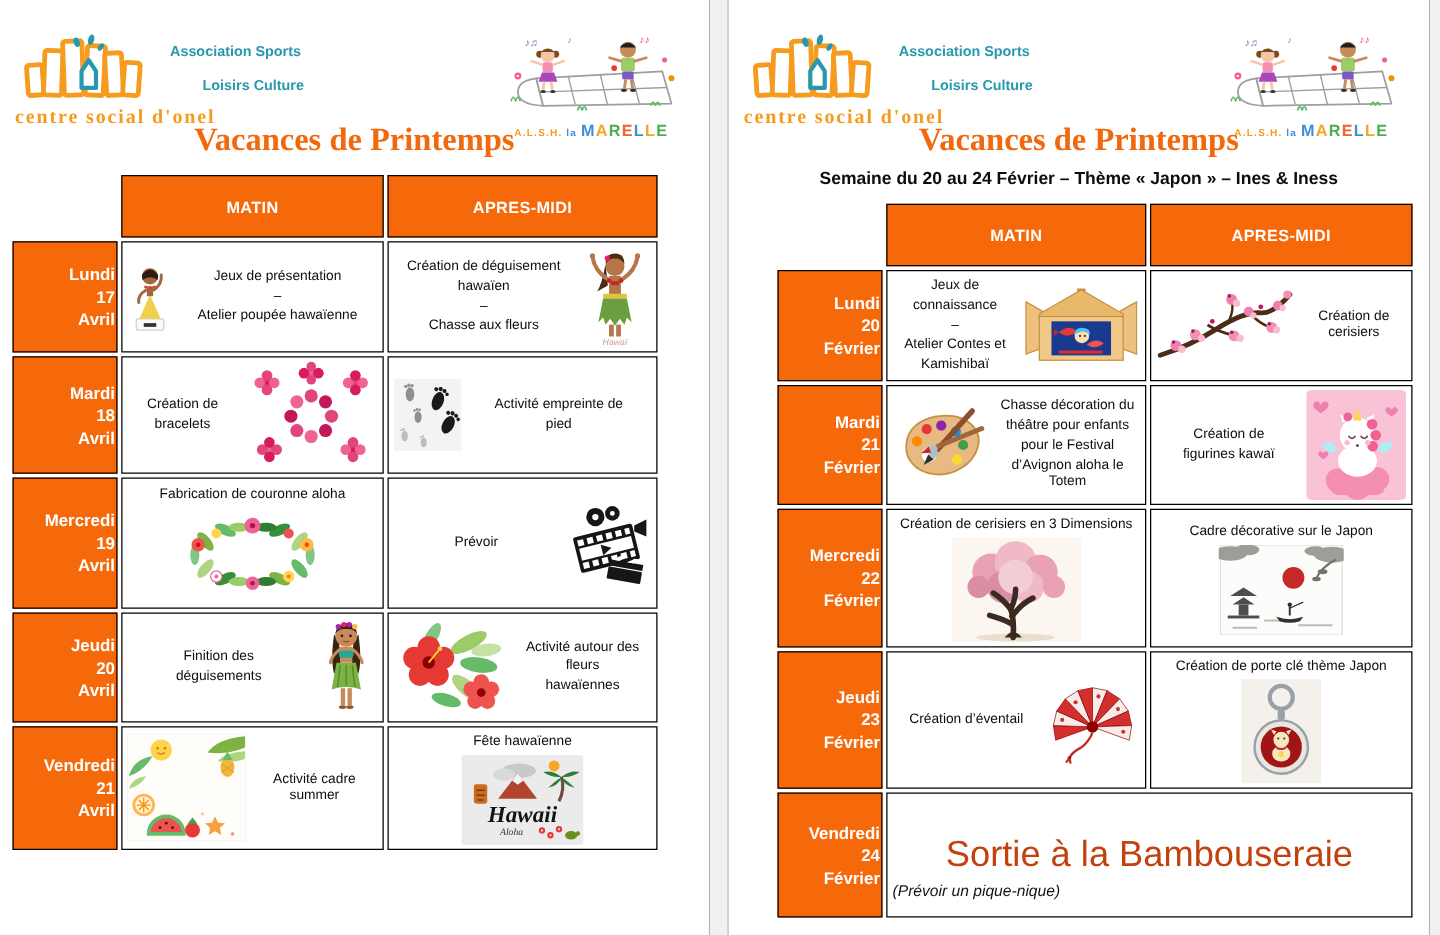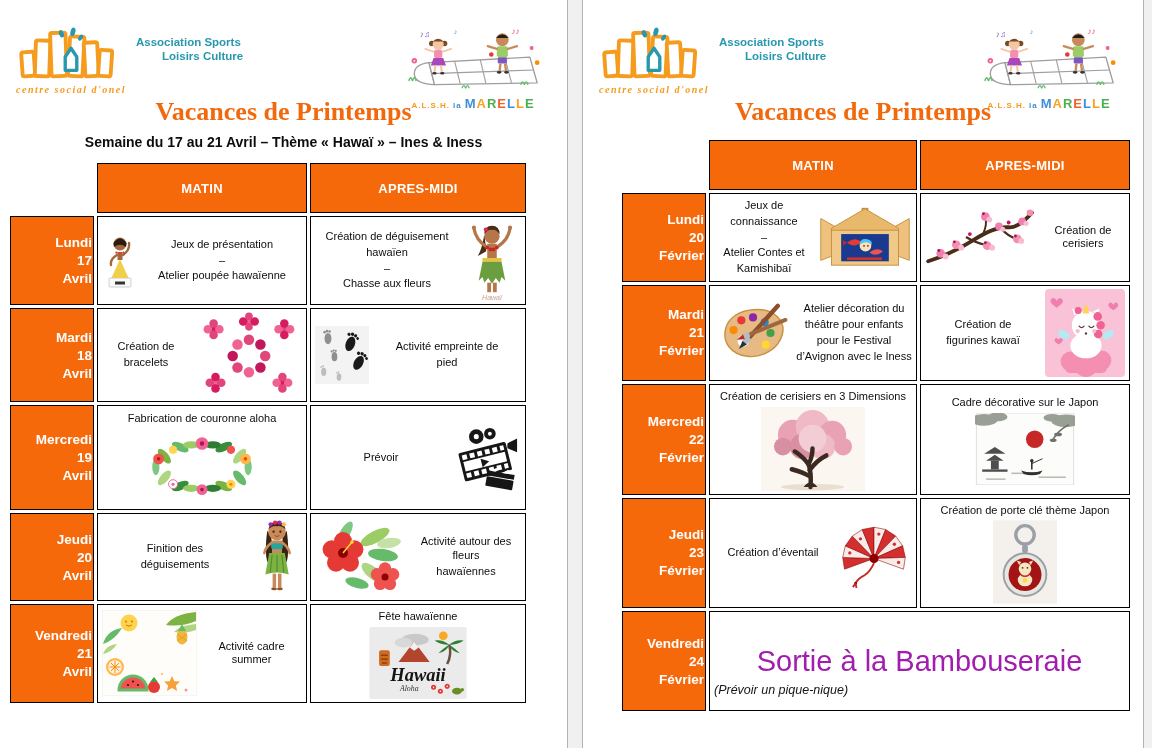--- a/index.html
+++ b/index.html
@@ -20,27 +20,27 @@
   .page{background:#fff;position:relative;}
   .page--left{width:567px;}
   .page--right{width:560px;}
   .gutter{width:16px;background:#f0f0f0;border-left:1px solid #b3b3b3;border-right:1px solid #b3b3b3;}
   .edge{width:9px;background:#f0f0f0;border-left:1px solid #b3b3b3;}
 
   
   .page-header{height:88px;padding:26px 12px 0 12px;display:flex;align-items:flex-start;}
   .logo-block{width:118px;text-align:center;}
   .logo-caption{
-    font-family:"Liberation Serif",serif;font-style:italic;
-    color:var(--logo-orange);font-size:10px;font-weight:bold;letter-spacing:1.5px;
+    font-family:"Liberation Serif",serif;
+    color:var(--logo-orange);font-size:16px;font-weight:bold;letter-spacing:1.5px;
     white-space:nowrap;margin-top:-2px;
   }
   .assoc{color:var(--teal);font-weight:bold;font-size:11.5px;margin-left:6px;}
   .assoc .a1{margin-top:10px;}
-  .assoc .a2{margin-top:2px;margin-left:26px;}
+  .assoc .a2{margin-top:15px;margin-left:26px;}
   .marelle-block{margin-left:auto;width:158px;text-align:center;padding-right:6px;}
   .marelle-caption{font-size:8px;font-weight:bold;letter-spacing:1px;margin-top:0;}
   .marelle-caption .alsh{color:#f59b1e;}
   .marelle-caption .la{color:#3f8fd6;margin:0 3px;}
   .marelle-word span{font-size:13px;font-weight:bold;letter-spacing:1px;}
 
   .title{
     text-align:center;font-family:"Liberation Serif",serif;font-weight:bold;
     font-size:26px;line-height:30px;color:var(--title-orange);margin-top:9px;
   }
@@ -66,21 +66,21 @@
   td.day div{margin:3px 0;}
   td.cell{background:#fff;border:1.5px solid #000;padding:3px 4px;vertical-align:middle;}
   .cc{display:flex;align-items:center;justify-content:center;gap:4px;height:100%;}
   .cc.icon-bottom{flex-direction:column;gap:1px;}
   .lines{flex:1 1 auto;text-align:center;font-size:11px;line-height:1.25;color:#0d0d0d;}
   .cc.icon-bottom .lines,.cc.icon-top .lines{flex:0 0 auto;}
   .lines div{margin:2px 0;}
   .icon{flex:0 0 auto;text-align:center;}
   .icon svg{display:block;margin:0 auto;}
   .icon-caption{font-size:7px;color:#c9a08a;text-align:center;margin-top:-2px;font-style:italic;}
-  td.merged .sortie-title{font-size:29px;text-align:center;color:#a21caf;margin-top:20px;}
+  td.merged .sortie-title{font-size:29px;text-align:center;color:#c2410c;margin-top:20px;}
   td.merged .sortie-note{font-size:12.5px;font-style:italic;margin-top:5px;color:#141414;}
 </style>
 </head>
 <body>
 
 <div class="spread">
 
   <div class="page page--left">
     <div class="page-header">
       <div class="logo-block">
@@ -155,21 +155,20 @@
             <path d="M64 68 q2 -6 4 0 M68 68 q2 -6 4 0"></path>
             <path d="M128 64 q2 -6 4 0 M132 64 q2 -6 4 0"></path>
           </g>
         </svg>
         <div class="marelle-caption">
           <span class="alsh">A.L.S.H.</span><span class="la">la</span><span class="marelle-word"><span style="color: rgb(63, 143, 214);">M</span><span style="color: rgb(245, 164, 35);">A</span><span style="color: rgb(76, 175, 80);">R</span><span style="color: rgb(240, 98, 46);">E</span><span style="color: rgb(63, 143, 214);">L</span><span style="color: rgb(245, 164, 35);">L</span><span style="color: rgb(76, 175, 80);">E</span></span>
         </div>
       </div>
     </div>
     <div class="title">Vacances de Printemps</div>
-    <div class="subtitle">Semaine du 17 au 21 Avril – Thème « Hawaï » – Ines &amp; Iness</div>
     <table class="schedule">
       <colgroup>
           <col class="c-day">
           <col class="c-matin">
           <col class="c-pm">
         </colgroup>
       <thead>
         <tr class="head-row">
           <td class="corner"></td>
           <th class="colhead">MATIN</th>
@@ -710,20 +709,21 @@
             <path d="M64 68 q2 -6 4 0 M68 68 q2 -6 4 0"></path>
             <path d="M128 64 q2 -6 4 0 M132 64 q2 -6 4 0"></path>
           </g>
         </svg>
         <div class="marelle-caption">
           <span class="alsh">A.L.S.H.</span><span class="la">la</span><span class="marelle-word"><span style="color: rgb(63, 143, 214);">M</span><span style="color: rgb(245, 164, 35);">A</span><span style="color: rgb(76, 175, 80);">R</span><span style="color: rgb(240, 98, 46);">E</span><span style="color: rgb(63, 143, 214);">L</span><span style="color: rgb(245, 164, 35);">L</span><span style="color: rgb(76, 175, 80);">E</span></span>
         </div>
       </div>
     </div>
     <div class="title">Vacances de Printemps</div>
+    <div class="subtitle">Semaine du 20 au 24 Février – Thème « Japon » – Ines &amp; Iness</div>
     <table class="schedule">
       <colgroup>
           <col class="c-day">
           <col class="c-matin">
           <col class="c-pm">
         </colgroup>
       <thead>
         <tr class="head-row">
           <td class="corner"></td>
           <th class="colhead">MATIN</th>
@@ -830,24 +830,24 @@
 <path d="M37.3 49 L43.3 49 L40.3 58 Z" fill="#263238"></path>
 </g>
 <g transform="rotate(68 40 36)">
 <rect x="38" y="-2" width="4" height="44" rx="2" fill="#a1673c"></rect>
 <rect x="37.4" y="40" width="5.4" height="6" fill="#b0bec5"></rect>
 <path d="M37.4 46 L42.8 46 L40.1 54 Z" fill="#c62828"></path>
 </g>
 </svg>
                 </div>
                 <div class="lines">
-                  <div>Atelier décoration du</div>
+                  <div>Chasse décoration du</div>
                   <div>théâtre pour enfants</div>
                   <div>pour le Festival</div>
-                  <div>d’Avignon avec le Iness</div>
+                  <div>d’Avignon aloha le Totem</div>
                 </div>
               </div>
             </td>
             <td class="cell">
               <div class="cc icon-right">
                 <div class="lines">
                   <div>Création de</div>
                   <div>figurines kawaï</div>
                 </div>
                 <div class="icon">

